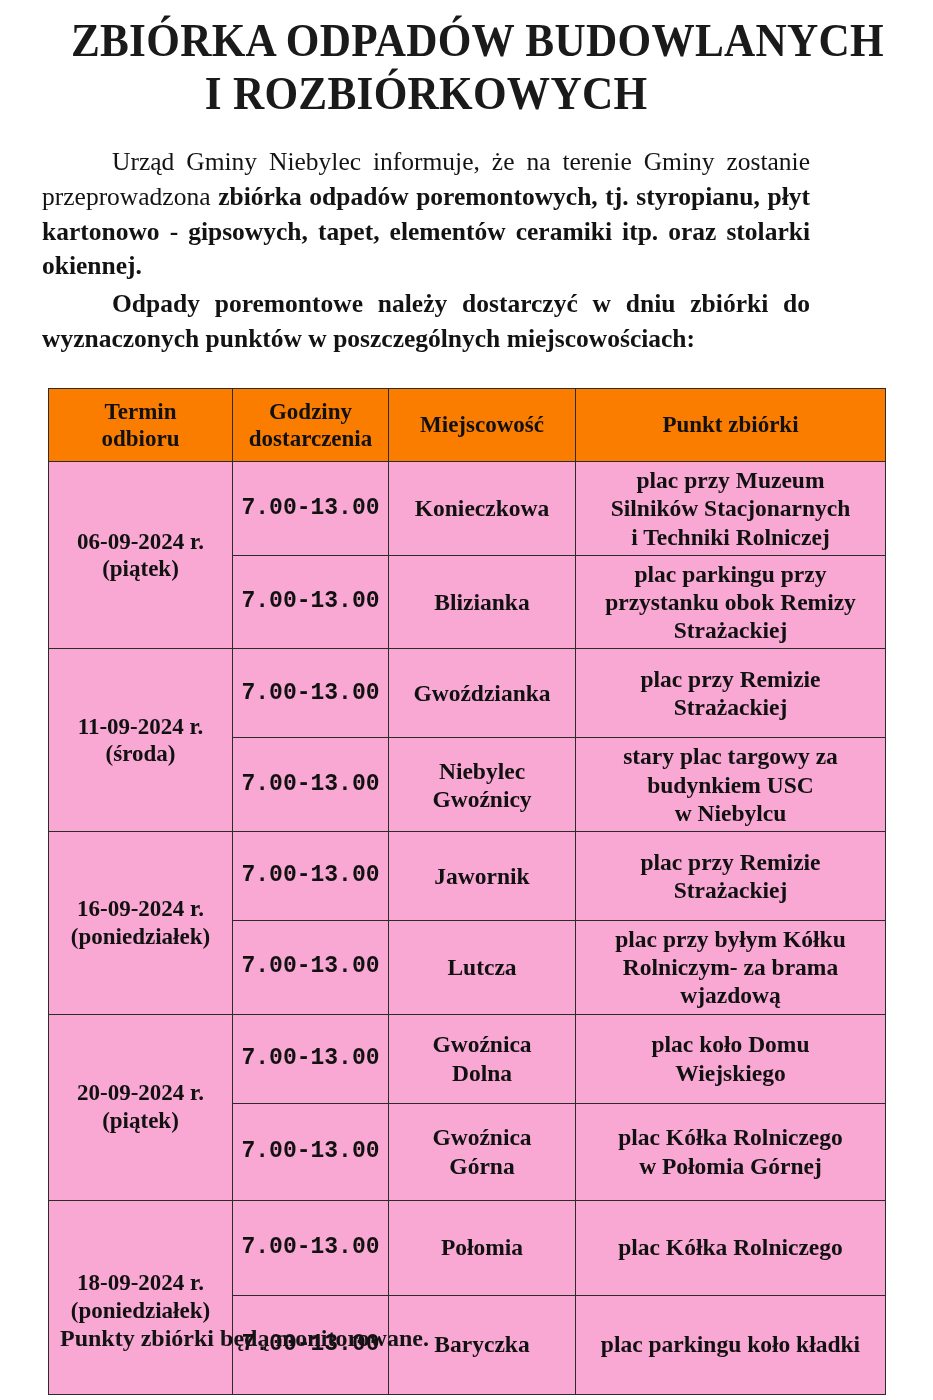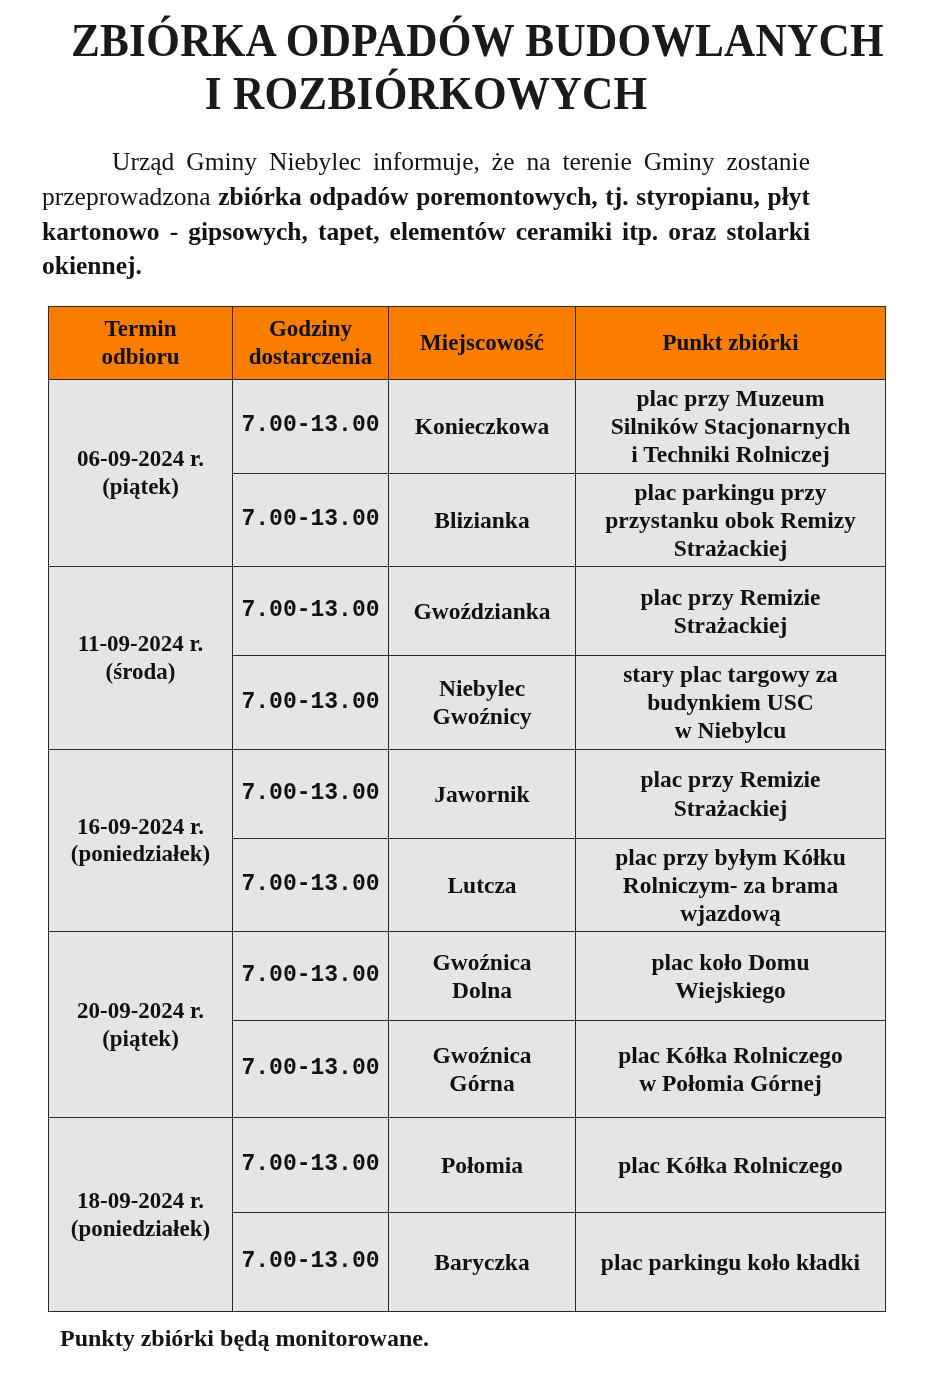--- a/index.html
+++ b/index.html
@@ -61,21 +61,21 @@
   }
   .b {
     font-weight: bold;
   }
   p.para-bold {
     font-weight: bold;
   }
 
   
   .table-wrap {
-    margin: 22px 0 0 0;
+    margin: 32px 0 0 0;
     padding: 0 48px 0 48px;
   }
   table.collect {
     border-collapse: collapse;
     width: 837px;
     table-layout: fixed;
     font-size: 22px;
   }
   table.collect th,
   table.collect td {
@@ -87,21 +87,21 @@
     padding: 4px 4px;
     line-height: 1.2;
   }
   table.collect thead th {
     background: #FA7D00;
     font-size: 23px;
     height: 66px;
     padding: 3px 4px;
   }
   table.collect tbody td {
-    background: #e5e5e5;
+    background: #f9a8d4;
   }
   td.c-date {
     font-size: 23px;
     line-height: 1.24;
   }
   td.c-hours {
     font-size: 23px;
     font-family: Liberation Mono, monospace;
   }
   td.c-town {
@@ -148,20 +148,21 @@
 
 <div class="page">
 
   <div class="title-block">
     <div class="title-line">ZBIÓRKA ODPADÓW BUDOWLANYCH</div>
     <div class="title-line">I ROZBIÓRKOWYCH</div>
   </div>
 
   <div class="body-text">
     <p class="para"><span>Urząd Gminy Niebylec informuje, że na terenie Gminy zostanie przeprowadzona </span><span class="b">zbiórka odpadów poremontowych, tj. styropianu, płyt kartonowo - gipsowych, tapet, elementów ceramiki itp. oraz stolarki okiennej.</span></p>
+    <p class="para para-bold">Odpady poremontowe należy dostarczyć w dniu zbiórki do wyznaczonych punktów w poszczególnych miejscowościach:</p>
   </div>
 
   <div class="table-wrap">
     <table class="collect">
       <colgroup>
         <col class="col-date">
         <col class="col-hours">
         <col class="col-town">
         <col class="col-point">
       </colgroup>

